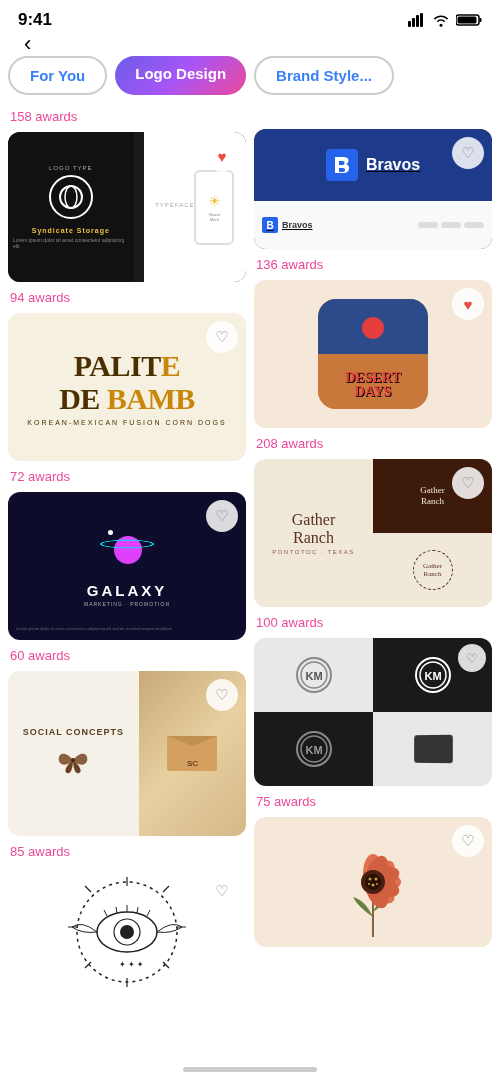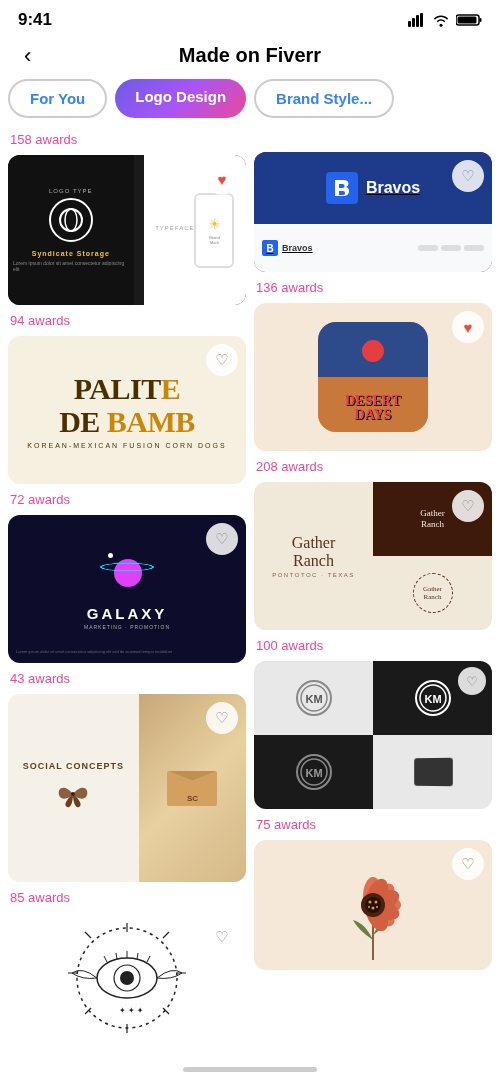--- a/index.html
+++ b/index.html
@@ -485,21 +485,21 @@
     .gather-circle-text {
       font-family: cursive;
       font-size: 7px;
       color: #5a3020;
       text-align: center;
     }
 
     
     .card-social {
       background: #f5f0e8;
-      height: 188px;
+      height: 165px;
       display: flex;
     }
     .social-left {
       width: 55%;
       display: flex;
       flex-direction: column;
       align-items: center;
       justify-content: center;
       padding: 10px;
     }
@@ -658,21 +658,20 @@
     <svg width="26" height="14" viewBox="0 0 26 14">
       <rect x="0" y="2" width="23" height="10" rx="2.5" stroke="#000" stroke-width="1.5" fill="none"></rect>
       <rect x="1.5" y="3.5" width="19" height="7" rx="1.5" fill="#000"></rect>
       <rect x="23.5" y="5" width="2" height="4" rx="1" fill="#000"></rect>
     </svg>
   </div>
 </div>
 
 <div class="header">
   <div class="back-btn">‹</div>
-  <span class="header-title">Made on Fiverr</span>
 </div>
 
 <div class="tab-bar">
   <div style="width:8px; flex-shrink:0;"></div>
   <div class="tab-item inactive">For You</div>
   <div style="width:8px; flex-shrink:0;"></div>
   <div class="tab-item active">Logo Design</div>
   <div style="width:8px; flex-shrink:0;"></div>
   <div class="tab-item inactive">Brand Style...</div>
   <div style="width:8px; flex-shrink:0;"></div>
@@ -733,21 +732,21 @@
 
           <div style="position:absolute;top:4px;left:6px;width:5px;height:5px;background:#fff;border-radius:50%;"></div>
         </div>
         <div class="galaxy-text">GALAXY</div>
         <div class="galaxy-sub">MARKETING · PROMOTION</div>
         <div class="galaxy-copy">Lorem ipsum dolor sit amet consectetur adipiscing elit sed do eiusmod tempor incididunt</div>
       </div>
       <div class="heart-btn outline">♡</div>
     </div>
 
-    <div class="award-label">43 awards</div>
+    <div class="award-label">60 awards</div>
 
     <div class="card">
       <div class="card-social">
         <div class="social-left">
           <div class="social-name">SOCIAL CONCEPTS</div>
           <div class="social-logo-icon">
             
             <svg width="36" height="30" viewBox="0 0 36 30">
               <path d="M18 15 C10 5, 2 8, 4 16 C6 22, 14 20, 18 15Z" fill="#8a6040"></path>
               <path d="M18 15 C26 5, 34 8, 32 16 C30 22, 22 20, 18 15Z" fill="#8a6040"></path>

